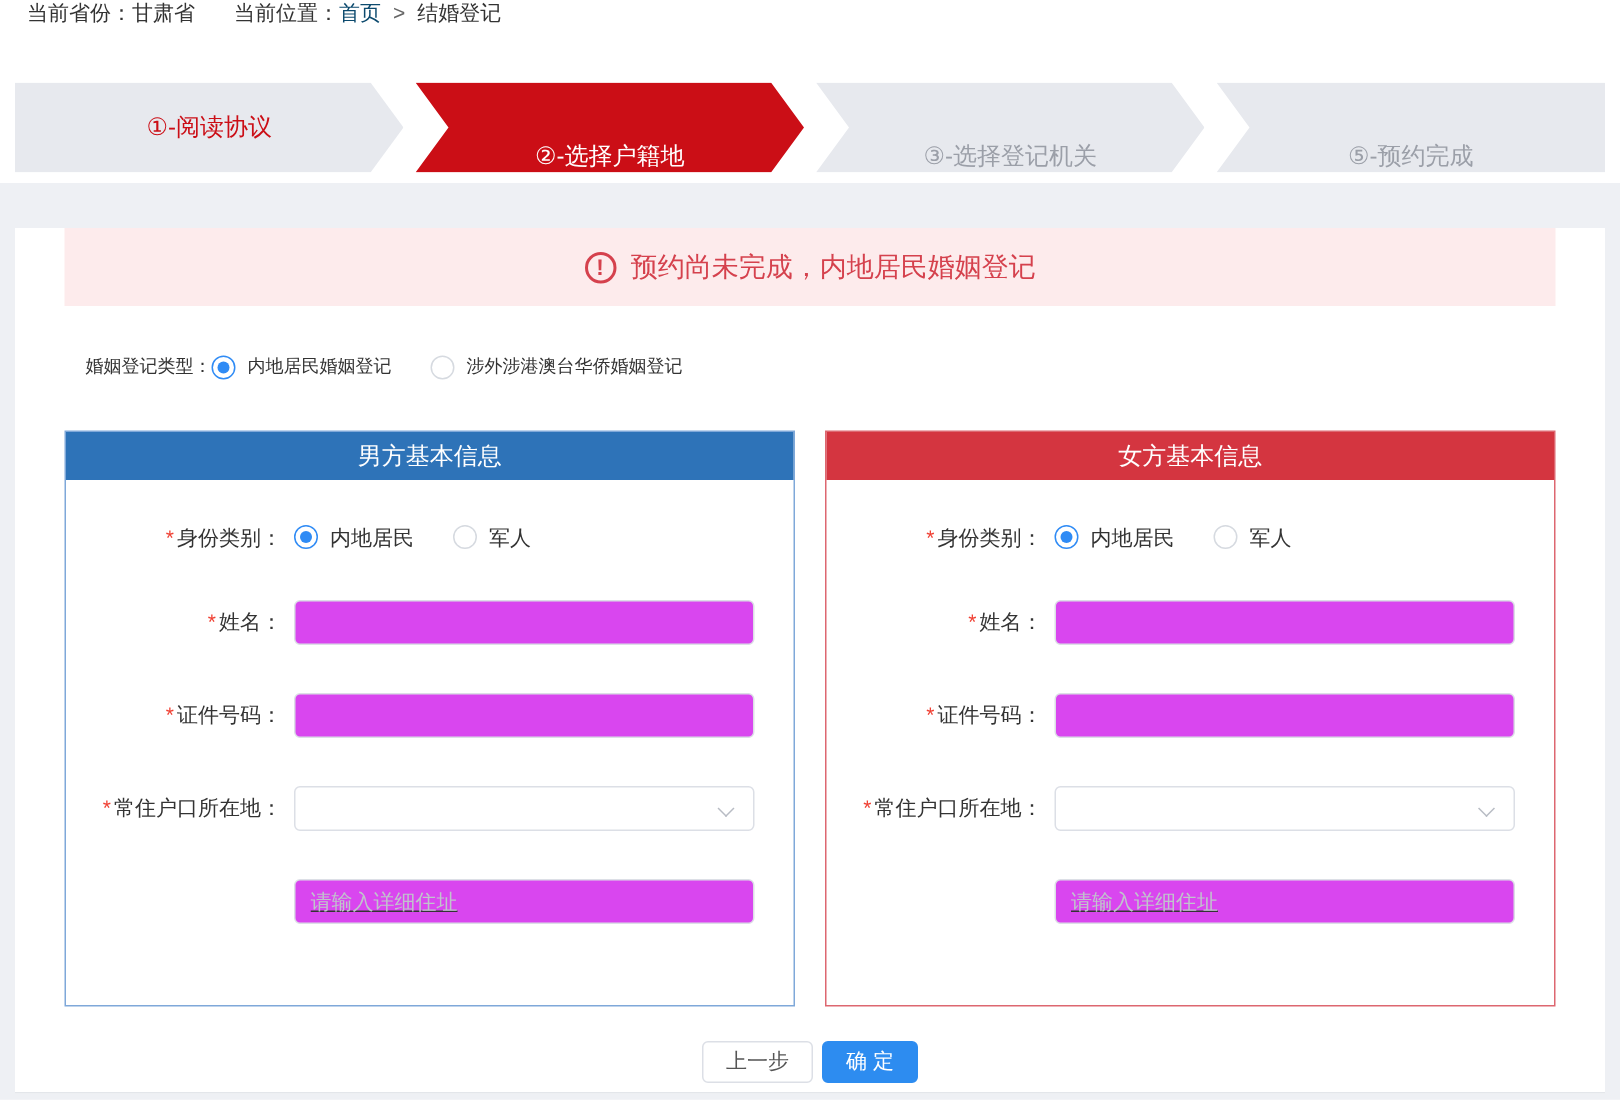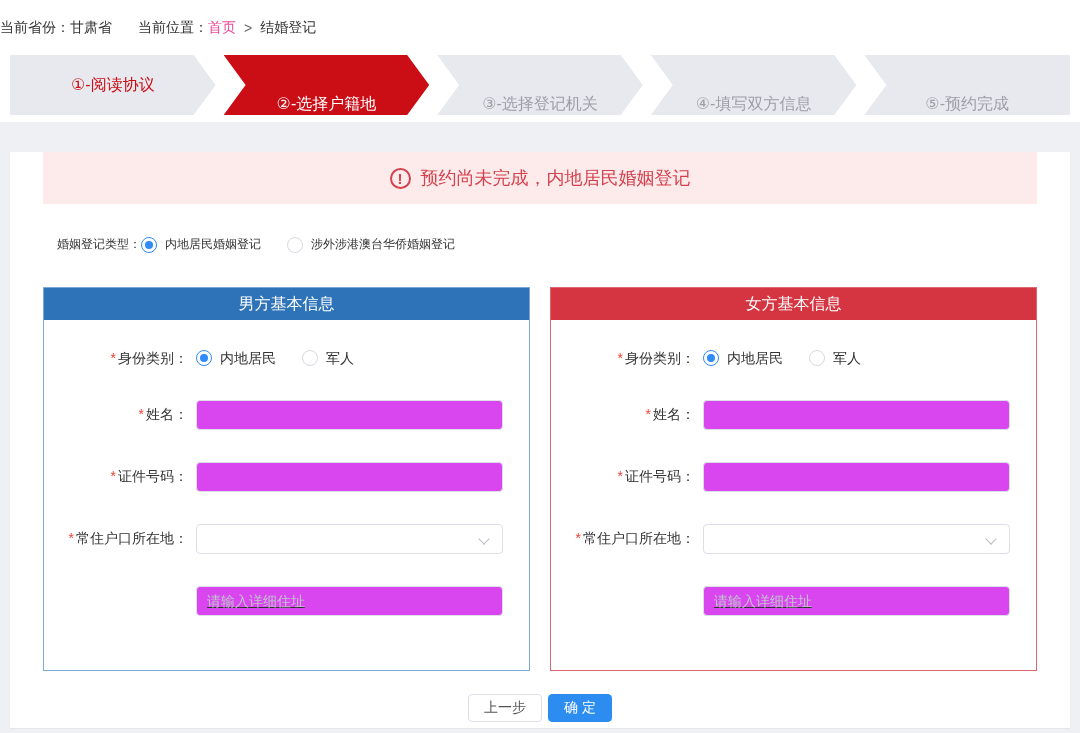--- a/index.html
+++ b/index.html
@@ -2,25 +2,25 @@
 <html><head>
 <meta charset="utf-8">
 <style>
   * { margin:0; padding:0; box-sizing:border-box; }
   html,body { width:1080px; height:733px; overflow:hidden;
     font-family:"Liberation Sans","DejaVu Sans",sans-serif;
     background:#eef0f4; color:#333; }
 
   
   .topbar { background:#fff; padding-bottom:7px; }
-  .breadcrumb { height:55px; display:flex; align-items:center; 
+  .breadcrumb { height:55px; display:flex; padding-left:18px;
     font-size:14px; color:#333; }
   .breadcrumb .gap { width:26px; }
   .breadcrumb .sep { margin:0 8px; color:#666; }
-  .breadcrumb .home { color:#ec4899; cursor:pointer; }
+  .breadcrumb .home { color:#0c4a6e; cursor:pointer; }
 
   .steps { display:flex; height:60px; margin:0 10px; }
   .step { flex:1; display:flex; align-items:center; justify-content:center;
     font-size:16px; background:#e7e9ee; color:#9b9fa8; position:relative; }
   .step + .step { margin-left:8px;align-items:flex-end; }
   .step.first { clip-path:polygon(0 0, calc(100% - 22px) 0, 100% 50%, calc(100% - 22px) 100%, 0 100%); }
   .step.mid   { clip-path:polygon(0 0, calc(100% - 22px) 0, 100% 50%, calc(100% - 22px) 100%, 0 100%, 22px 50%); }
   .step.last  { clip-path:polygon(0 0, 100% 0, 100% 100%, 0 100%, 22px 50%); }
   .step.done   { color:#cb0e16; }
   .step.active { background:#cb0e16; color:#fff; }
@@ -96,23 +96,20 @@
   <div class="steps">
     <div class="step first done">
       <span>①-阅读协议</span>
     </div>
     <div class="step mid active">
       <span>②-选择户籍地</span>
     </div>
     <div class="step mid">
       <span>③-选择登记机关</span>
     </div>
-    <div class="step mid">
-      <span>④-填写双方信息</span>
-    </div>
     <div class="step last">
       <span>⑤-预约完成</span>
     </div>
   </div>
 </div>
 
 <div class="main">
 
   <div class="notice">
     <span class="icon-circle">

